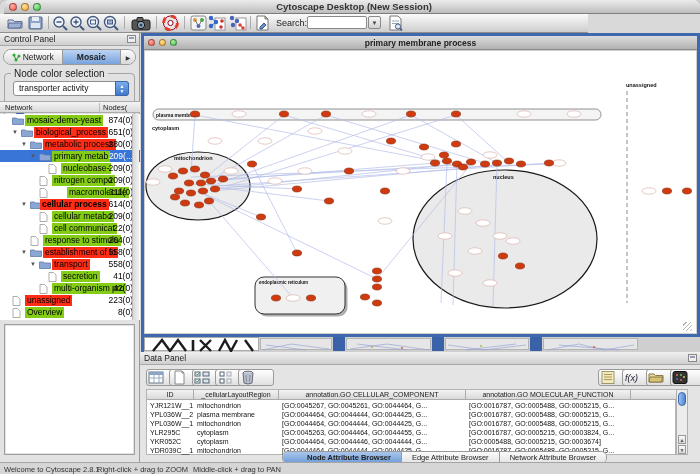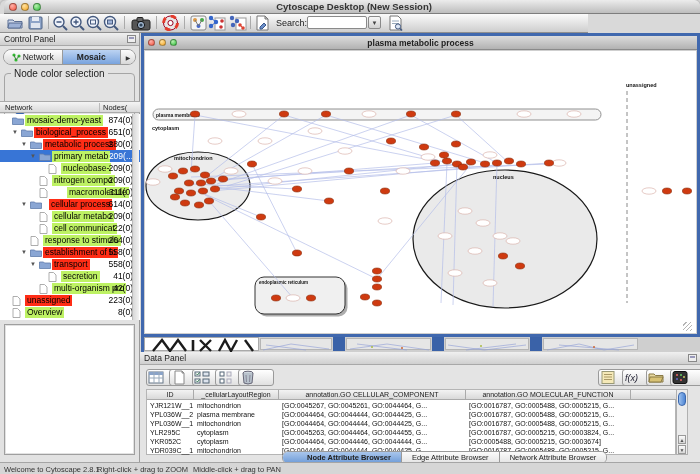--- a/index.html
+++ b/index.html
@@ -71,21 +71,21 @@
     font-size:7.5px; color:#222; }
   #tree-hdr .c1 { position:absolute; left:5px; top:1px; }
   #tree-hdr .c2 { position:absolute; left:99px; top:1px; border-left:1px solid #bbb; padding-left:3px; }
   #tree { position:absolute; left:0; top:81px; width:140px; height:206px; background:#fff;
     overflow:hidden; font-size:8.5px; }
   .trow { position:relative; height:12px; line-height:12px; white-space:nowrap; }
   .trow.sel { background:#3875d6; }
   .twisty { position:absolute; top:0; font-size:6px; color:#555; }
   .ticon { position:absolute; top:1.5px; }
   .tlabel { position:absolute; top:0.5px; height:11px; line-height:11px; padding:0 2px; color:#000; }
-  .bg-green { background:#bef264; }
+  .bg-green { background:#84cc16; }
   .bg-red { background:#ff2d16; }
   .tcount { position:absolute; right:7px; top:0; color:#000; }
   .trow.sel .tcount { color:#fff; }
   #tree-scroll { position:absolute; right:0px; top:81px; width:7px; height:206px;
     background:linear-gradient(90deg,#d8d8d8,#f2f2f2); border-left:1px solid #bbb; }
 
   
   #birdseye { position:absolute; left:4px; top:291px; width:131px; height:131px;
     background:#fff; border:1px solid #9f9f9f; box-shadow:inset 0 0 0 1px #e2e2e2; }
 
@@ -261,20 +261,27 @@
           </svg>
         <span>Network</span>
       </div>
       <div class="cp-tab sel">
         <span>Mosaic</span>
       </div>
       <div class="cp-tab-more">▶</div>
     </div>
     <div id="groupbox">
       <div id="groupbox-label">Node color selection</div>
+      <div id="dropdown">
+        <span>transporter activity</span>
+        <div id="dropdown-btn">
+            <span style="top:1.5px">▲</span>
+            <span style="top:7px">▼</span>
+          </div>
+      </div>
       <div id="checkbox-row">
         <div id="checkbox">✓</div>
         <span id="checkbox-label">Select nodes</span>
       </div>
     </div>
     <div id="tree-hdr">
       <span class="c1">Network</span>
       <span class="c2">Nodes(</span>
     </div>
     <div id="tree">
@@ -328,21 +335,21 @@
               <path d="M1 0.5 h4.5 l2.5 2.5 v6.5 h-7 z" fill="#fff" stroke="#999" stroke-width="0.8"></path>
             </svg></span>
           <span class="tlabel bg-green" style="left: 44px; margin-left: 23px;">macromolecule</span>
           <span class="tcount">311(0)</span>
         </div>
         <div class="trow">
           <span class="twisty" style="left: 21px;">▼</span>
           <span class="ticon" style="left: 30px;"><svg width="12" height="9" viewBox="0 0 12 9">
               <path d="M0.5 2 h4 l1 1 h6 v5.5 h-11 z" fill="#8aa6d4" stroke="#5f7cab" stroke-width="0.8"></path>
             </svg></span>
-          <span class="tlabel bg-red" style="left: 49px;">cellular process</span>
+          <span class="tlabel bg-red" style="left: 40px; font-weight: bold;">cellular process</span>
           <span class="tcount">614(0)</span>
         </div>
         <div class="trow">
           <span class="ticon" style="left: 39px;"><svg width="9" height="10" viewBox="0 0 9 10">
               <path d="M1 0.5 h4.5 l2.5 2.5 v6.5 h-7 z" fill="#fff" stroke="#999" stroke-width="0.8"></path>
             </svg></span>
           <span class="tlabel bg-green" style="left: 52px;">cellular metabo</span>
           <span class="tcount">209(0)</span>
         </div>
         <div class="trow">
@@ -408,21 +415,21 @@
     <div id="birdseye"></div>
   </div>
 
   <div id="netwin">
     <div id="net-titlebar">
       <div class="lights" style="left:4px;top:3px">
         <div class="light l-red" style="width:7px;height:7px"></div>
         <div class="light l-yel" style="width:7px;height:7px"></div>
         <div class="light l-grn" style="width:7px;height:7px"></div>
       </div>
-      <div id="net-title">plasma metabolic process</div>
+      <div id="net-title">primary membrane process</div>
     </div>
     <div id="net-canvas">
       <svg width="551" height="282" viewBox="0 0 551 282">
           <ellipse cx="360" cy="188" rx="92" ry="69" fill="#eaeaea" stroke="#1a1a1a" stroke-width="1.2"></ellipse>
           <text x="348" y="128" font-size="5.5" font-weight="bold" fill="#111">nucleus</text>
           <ellipse cx="53" cy="135" rx="52" ry="34" fill="#ececec" stroke="#1a1a1a" stroke-width="1.2"></ellipse>
           <text x="29" y="109" font-size="5.5" font-weight="bold" fill="#111">mitochondrion</text>
           <rect x="8" y="58" width="448" height="11" rx="5.5" fill="#f4f4f4" stroke="#909090"></rect>
           <text x="11" y="66" font-size="5" font-weight="bold" fill="#111">plasma membrane</text>
           <text x="7" y="79" font-size="5.5" font-weight="bold" fill="#111">cytoplasm</text>

